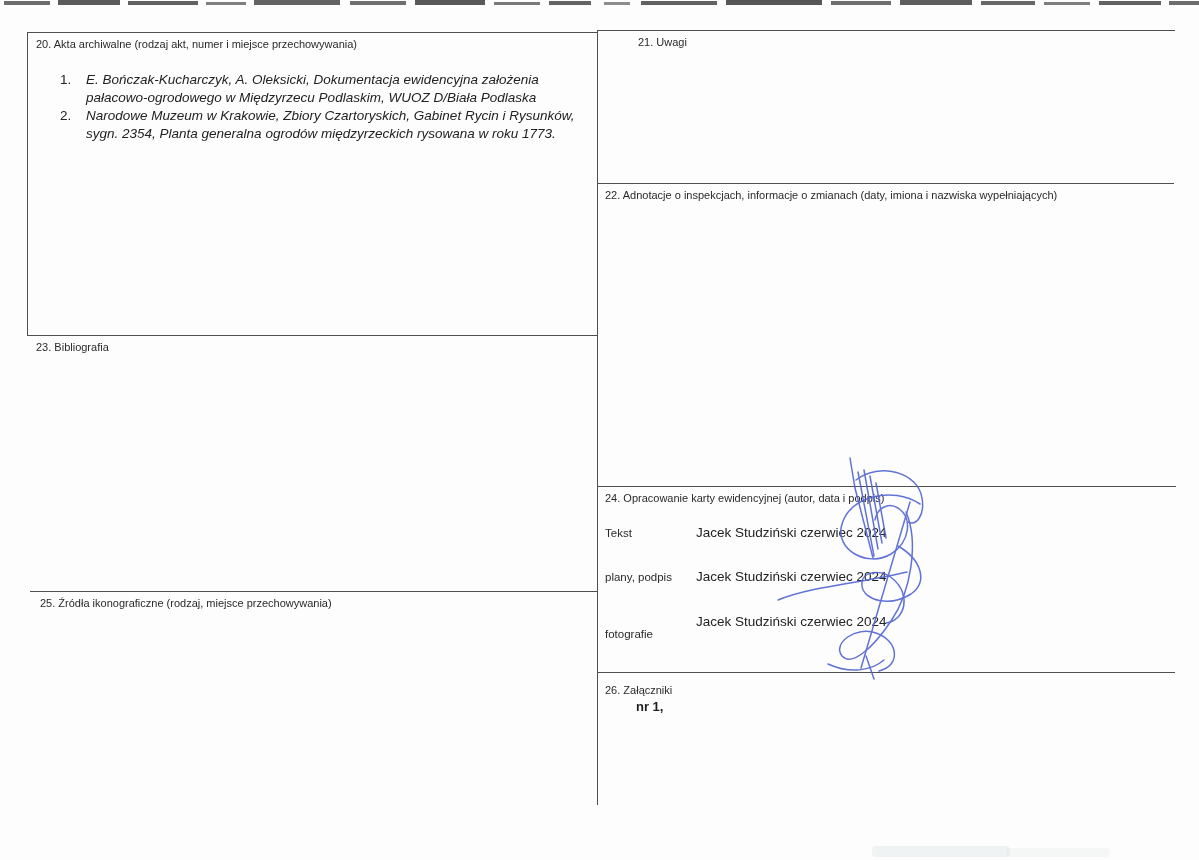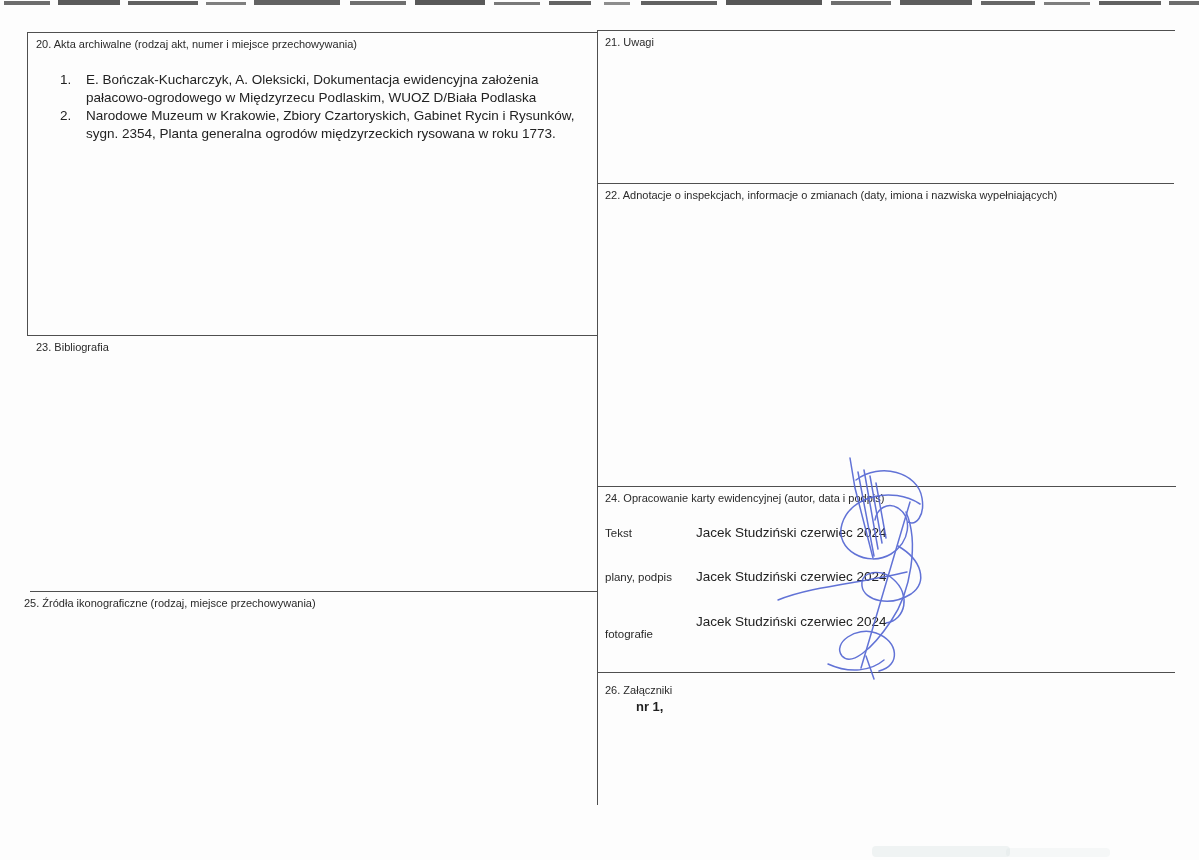--- a/index.html
+++ b/index.html
@@ -15,21 +15,21 @@
   .hline{position:absolute;height:1px;background:#4f4f4f;}
   .vline{position:absolute;width:1px;background:#4f4f4f;}
   .sec-label{
     position:absolute;
     font-size:11px;line-height:13px;
     color:#2a2a2a;white-space:nowrap;
   }
   .arch-list{position:absolute;left:60px;top:71px;width:534px;}
   .arch-item{display:flex;margin-bottom:1px;}
   .arch-num{flex:0 0 26px;font-size:13.5px;line-height:17.5px;color:#222;}
-  .arch-text{flex:1;font-size:13.5px;line-height:17.5px;color:#222;}
+  .arch-text{flex:1;font-size:13.5px;line-height:17.5px;color:#222;font-style:italic;}
   .row-label{position:absolute;font-size:11.5px;color:#2a2a2a;white-space:nowrap;}
   .row-value{position:absolute;font-size:13.5px;color:#222;white-space:nowrap;}
   .attachment{position:absolute;font-size:13px;font-weight:bold;color:#1f1f1f;white-space:nowrap;}
   .noise-seg{position:absolute;filter:blur(0.4px);opacity:0.85;}
   .smudge{position:absolute;border-radius:4px;}
   .sig-svg{position:absolute;left:770px;top:450px;z-index:5;}
 </style>
 </head>
 <body>
 
@@ -71,35 +71,35 @@
     <div class="arch-item">
       <span class="arch-num">1.</span>
       <span class="arch-text">E. Bończak-Kucharczyk, A. Oleksicki, Dokumentacja ewidencyjna założenia pałacowo-ogrodowego w Międzyrzecu Podlaskim, WUOZ D/Biała Podlaska</span>
     </div>
     <div class="arch-item">
       <span class="arch-num">2.</span>
       <span class="arch-text">Narodowe Muzeum w Krakowie, Zbiory Czartoryskich, Gabinet Rycin i Rysunków, sygn. 2354, Planta generalna ogrodów międzyrzeckich rysowana w roku 1773.</span>
     </div>
   </div>
 
-  <div class="sec-label" style="left:605px;top:36px">21. Uwagi</div>
+  <div class="sec-label" style="left:638px;top:36px">21. Uwagi</div>
 
   <div class="sec-label" style="left:605px;top:189px">22. Adnotacje o inspekcjach, informacje o zmianach (daty, imiona i nazwiska wypełniających)</div>
 
   <div class="sec-label" style="left:36px;top:341px">23. Bibliografia</div>
 
   <div class="sec-label" style="left:605px;top:492px">24. Opracowanie karty ewidencyjnej (autor, data i podpis)</div>
   <div class="row-label" style="left:605px;top:527px">Tekst</div>
   <div class="row-value" style="left:696px;top:525px">Jacek Studziński czerwiec 2024</div>
   <div class="row-label" style="left:605px;top:571px">plany, podpis</div>
   <div class="row-value" style="left:696px;top:569px">Jacek Studziński czerwiec 2024</div>
   <div class="row-label" style="left:605px;top:628px">fotografie</div>
   <div class="row-value" style="left:696px;top:614px">Jacek Studziński czerwiec 2024</div>
 
-  <div class="sec-label" style="left:24px;top:597px">25. Źródła ikonograficzne (rodzaj, miejsce przechowywania)</div>
+  <div class="sec-label" style="left:40px;top:597px">25. Źródła ikonograficzne (rodzaj, miejsce przechowywania)</div>
 
   <div class="sec-label" style="left:605px;top:684px">26. Załączniki</div>
   <div class="attachment" style="left:636px;top:699px">nr 1,</div>
 
   <svg class="sig-svg" width="180" height="230" viewBox="0 0 180 230">
     <g fill="none" stroke="#5164d2" stroke-width="1.5" stroke-linecap="round" opacity="0.9">
 
       <path d="M80,8 L85,38 L103,108"></path>
       <path d="M88,22 L104,106"></path>
       <path d="M94,20 L108,99"></path>

